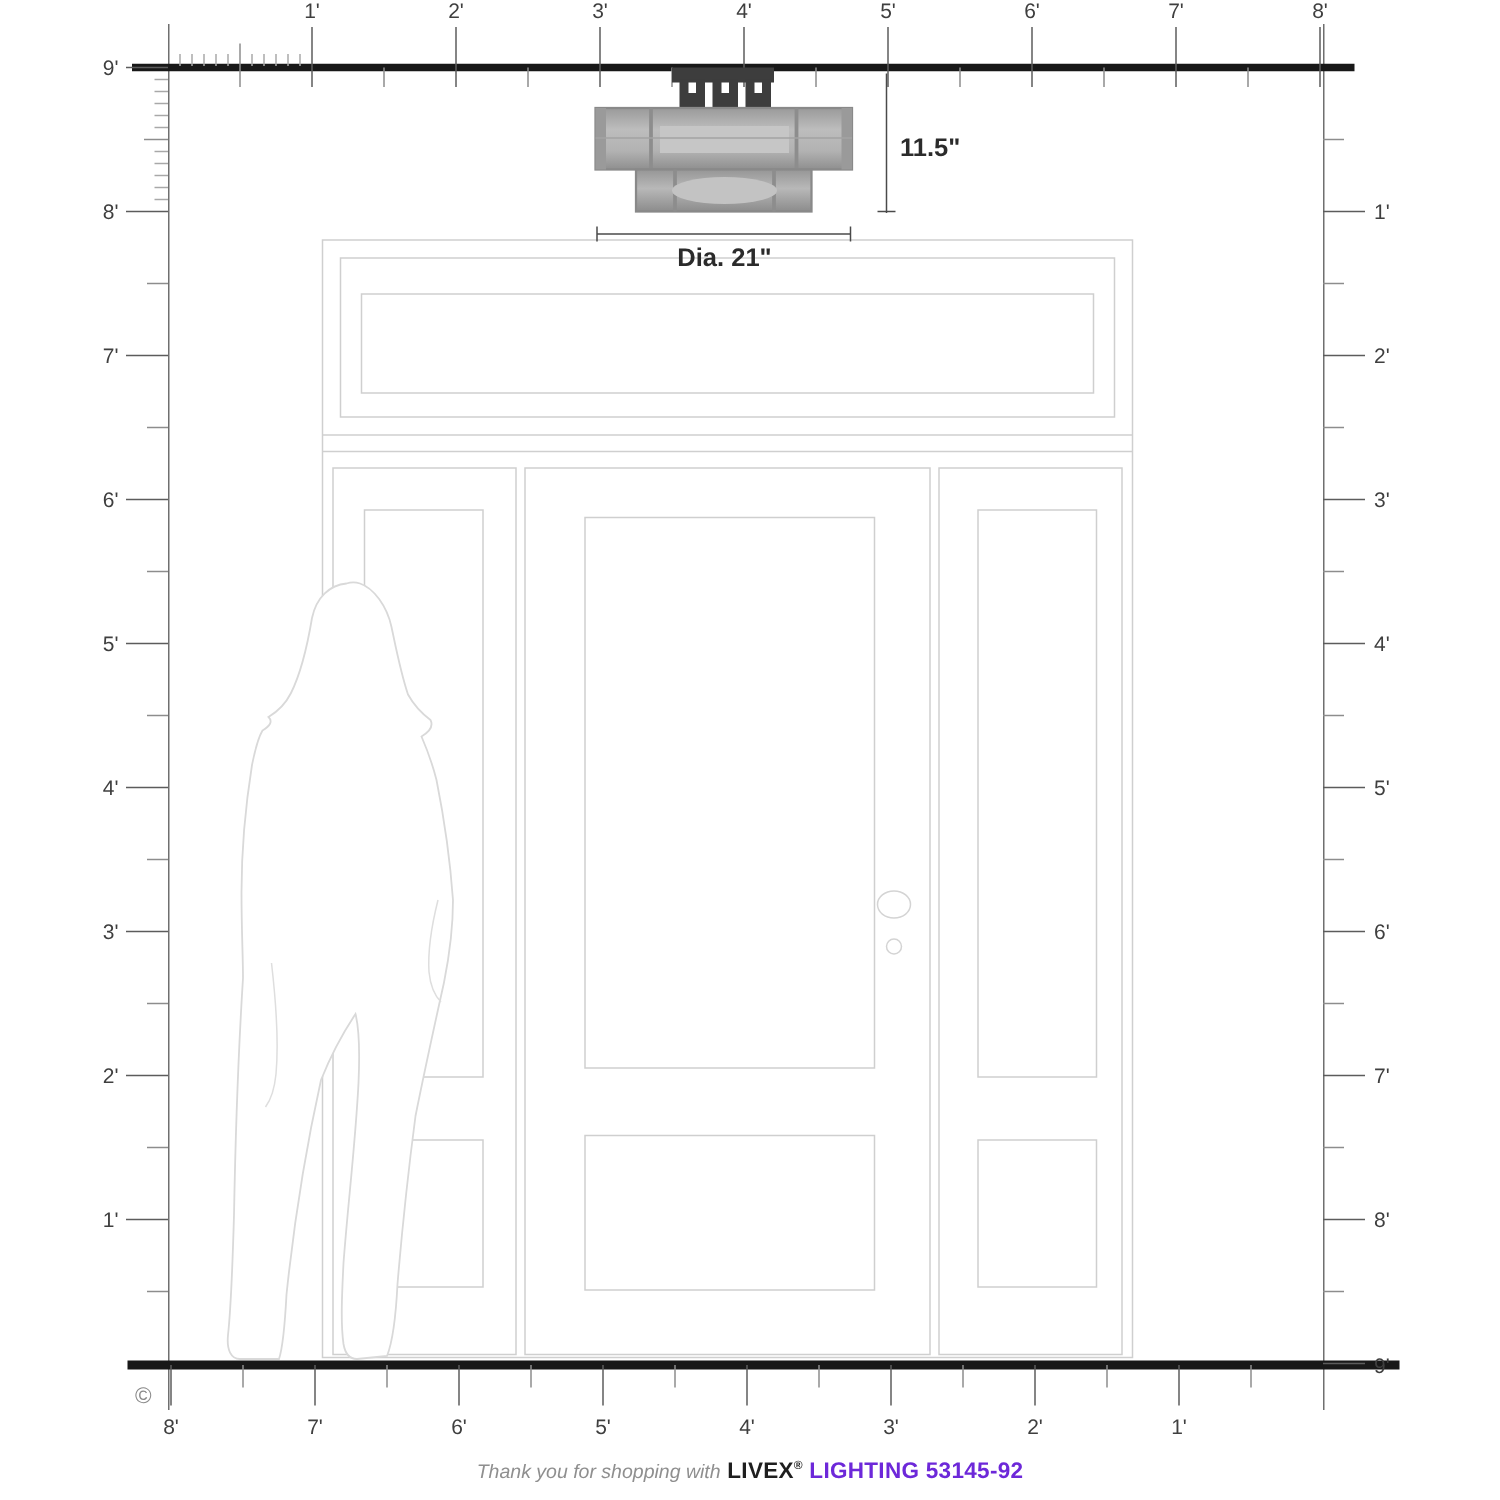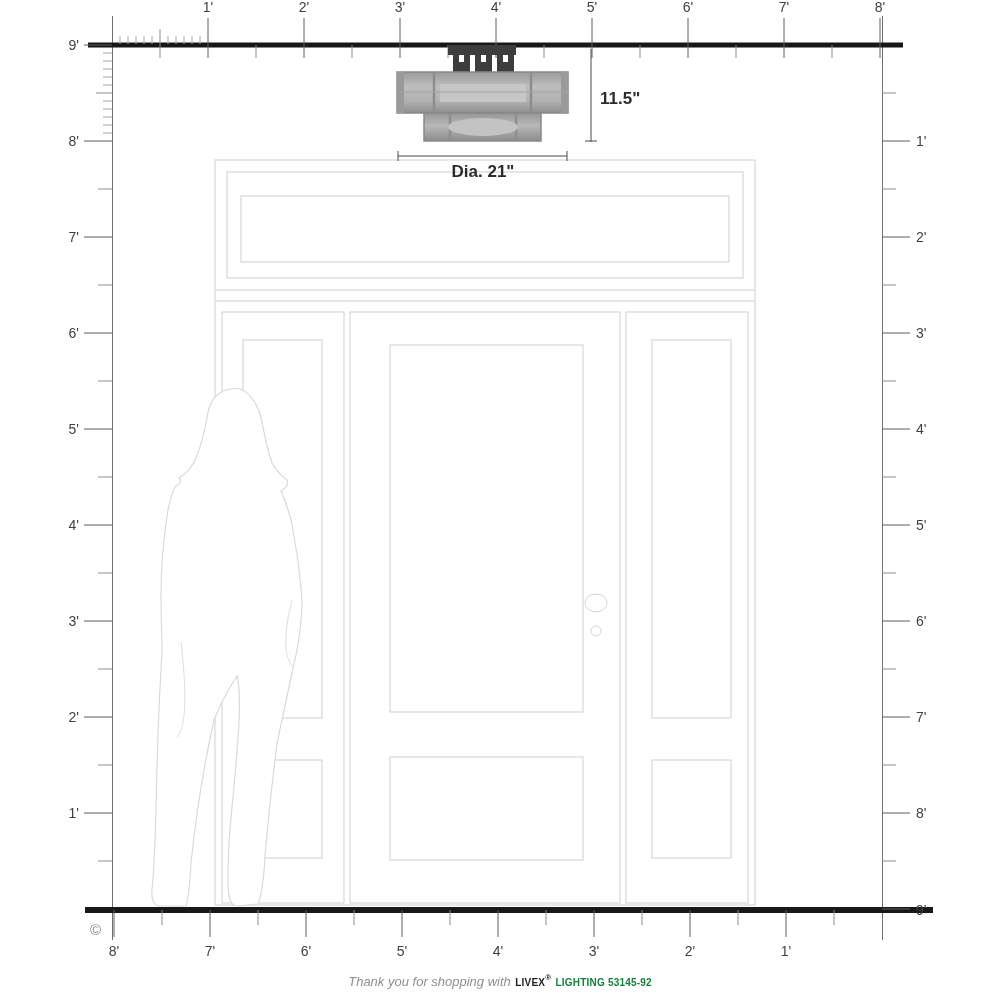--- a/index.html
+++ b/index.html
@@ -12,23 +12,23 @@
   }
   svg{position:absolute;top:0;left:0;}
   .ruler-label{font-size:14px;fill:#3f3f3f;}
   .dim-label{font-size:17px;font-weight:600;fill:#2b2b2b;}
   .copyright{font-size:15px;fill:#8a8a8a;}
   #caption{
     position:absolute;left:0;top:972px;width:1000px;
     text-align:center;white-space:nowrap;
   }
   #caption .thanks{font-size:13px;color:#8f8f8f;font-style:italic;}
-  #caption .brand{font-size:10px;font-weight:bold;color:#1e1e1e;letter-spacing:.2px;}
+  #caption .brand{font-size:15px;font-weight:bold;color:#1e1e1e;letter-spacing:.2px;}
   #caption .reg{font-size:8px;font-weight:bold;color:#1e1e1e;vertical-align:super;}
-  #caption .model{font-size:10px;font-weight:bold;color:#15803d;letter-spacing:.2px;}
+  #caption .model{font-size:15px;font-weight:bold;color:#6d28d9;letter-spacing:.2px;}
 </style>
 </head>
 <body>
 
 <div id="stage">
 <svg width="1000" height="1000" viewBox="0 0 1000 1000">
   <defs>
     <linearGradient id="drumGrad" x1="0" y1="0" x2="0" y2="1">
       <stop offset="0" stop-color="#9a9a9a"></stop>
       <stop offset="0.35" stop-color="#bdbdbd"></stop>

